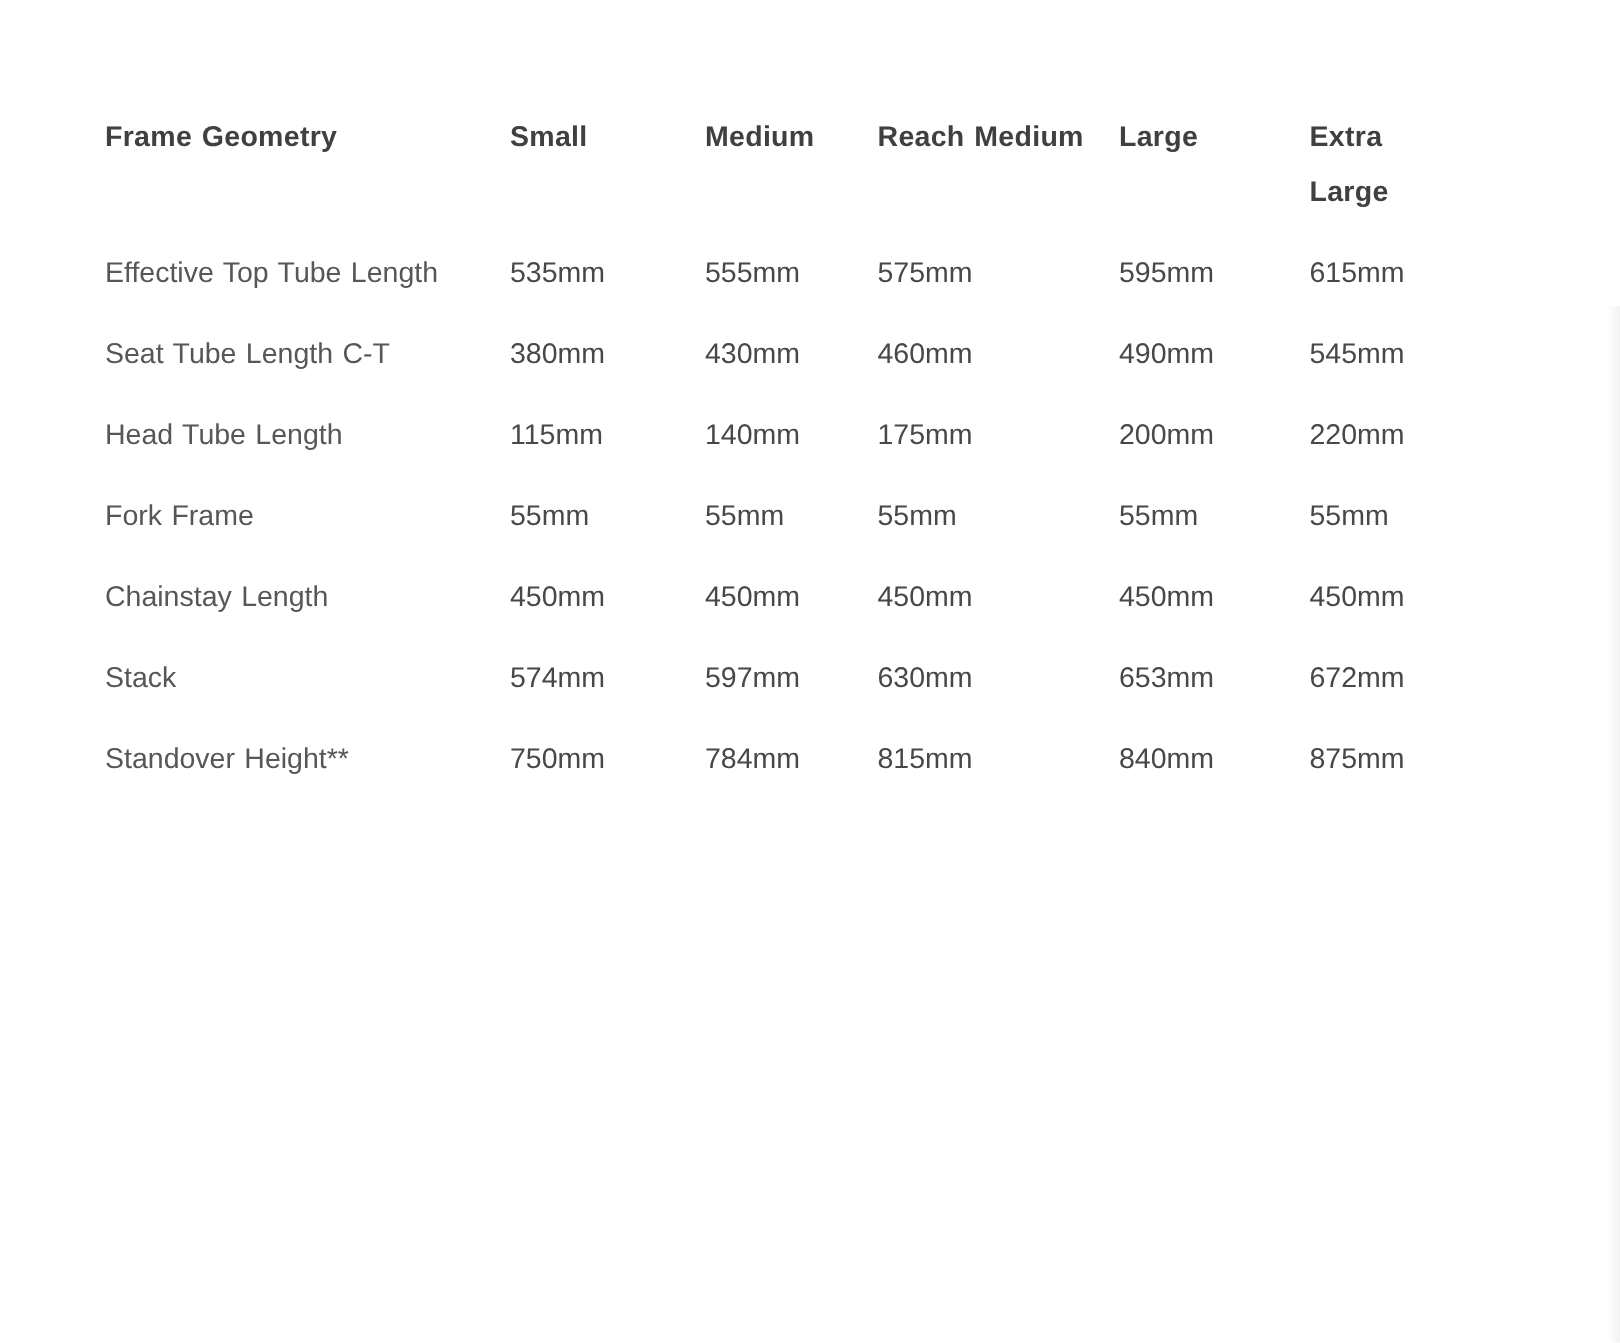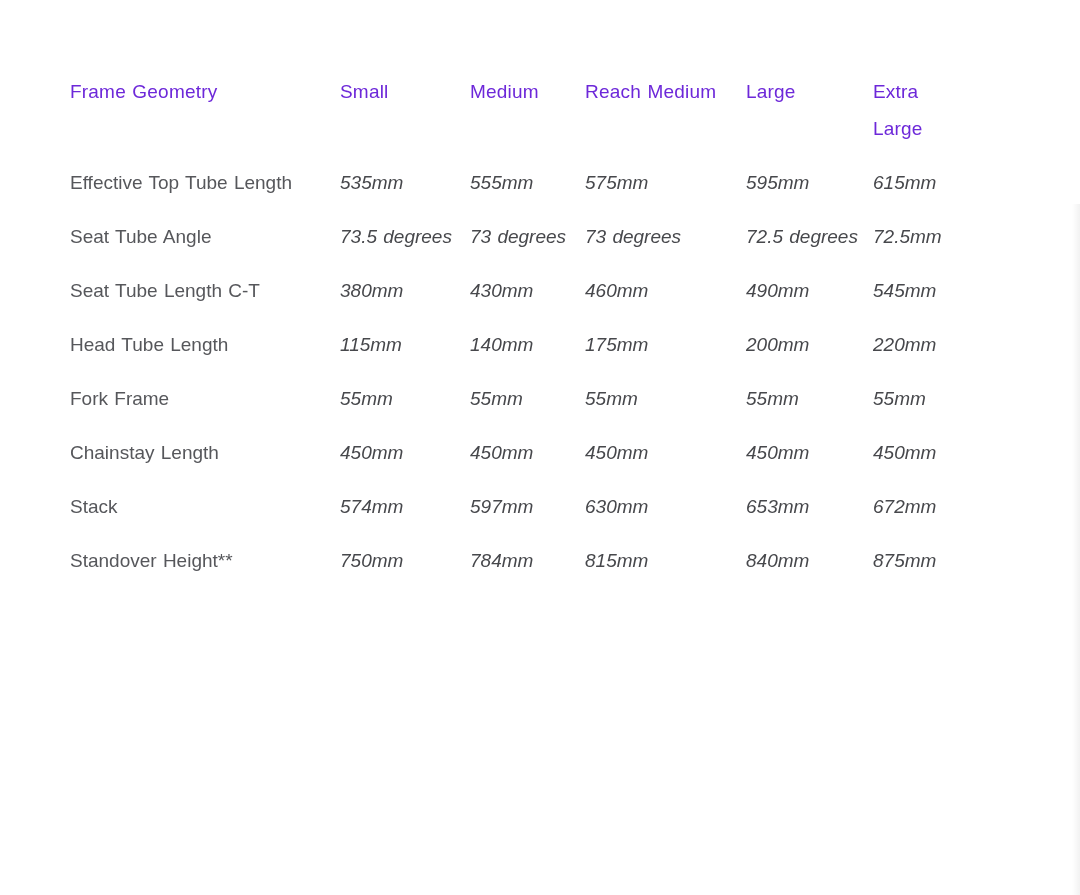--- a/index.html
+++ b/index.html
@@ -50,30 +50,29 @@
   col.c-xl     { width: 100px; }
 
   td.label-cell { padding-right: 70px; }
   td.col-small  { padding-right: 30px; }
   td.col-medium { padding-right: 28px; }
   td.col-xm     { padding-right: 44px; }
   td.col-large  { padding-right: 24px; }
   td.col-xl     { padding-right: 0; }
 
   tr.header-row td {
-    font-weight: 400;
-    color: #6d28d9;
+    font-weight: 700;
+    color: #404040;
     letter-spacing: 0.2px;
   }
   td.row-label {
     color: #56575b;
   }
   td.value-cell {
     color: #47484c;
-    font-style: italic;
   }
 </style>
 </head>
 <body>
 
 <div class="page">
 
   <table class="geo">
     <colgroup>
       <col class="c-label">
@@ -92,28 +91,20 @@
         <td class="col-large">Large</td>
         <td class="col-xl">Extra Large</td>
       </tr>
     <tr>
     <td class="label-cell row-label">Effective Top Tube Length</td>
     <td class="col-small value-cell">535mm</td>
     <td class="col-medium value-cell">555mm</td>
     <td class="col-xm value-cell">575mm</td>
     <td class="col-large value-cell">595mm</td>
     <td class="col-xl value-cell">615mm</td>
-  </tr>
-        <tr>
-    <td class="label-cell row-label">Seat Tube Angle</td>
-    <td class="col-small value-cell">73.5 degrees</td>
-    <td class="col-medium value-cell">73 degrees</td>
-    <td class="col-xm value-cell">73 degrees</td>
-    <td class="col-large value-cell">72.5 degrees</td>
-    <td class="col-xl value-cell">72.5mm</td>
   </tr>
         <tr>
     <td class="label-cell row-label">Seat Tube Length C-T</td>
     <td class="col-small value-cell">380mm</td>
     <td class="col-medium value-cell">430mm</td>
     <td class="col-xm value-cell">460mm</td>
     <td class="col-large value-cell">490mm</td>
     <td class="col-xl value-cell">545mm</td>
   </tr>
         <tr>

